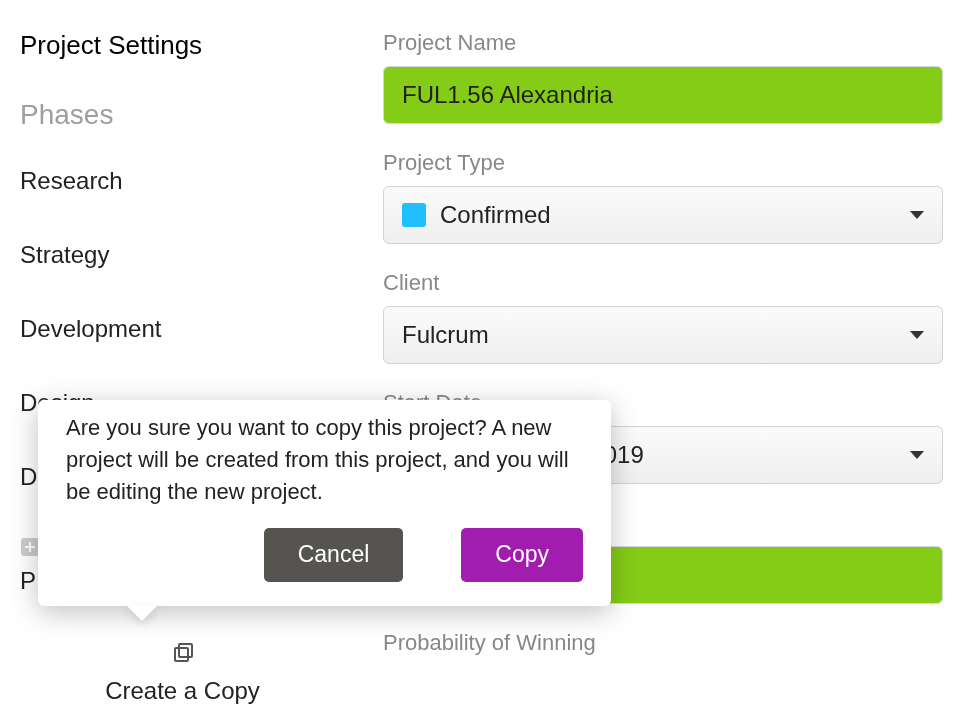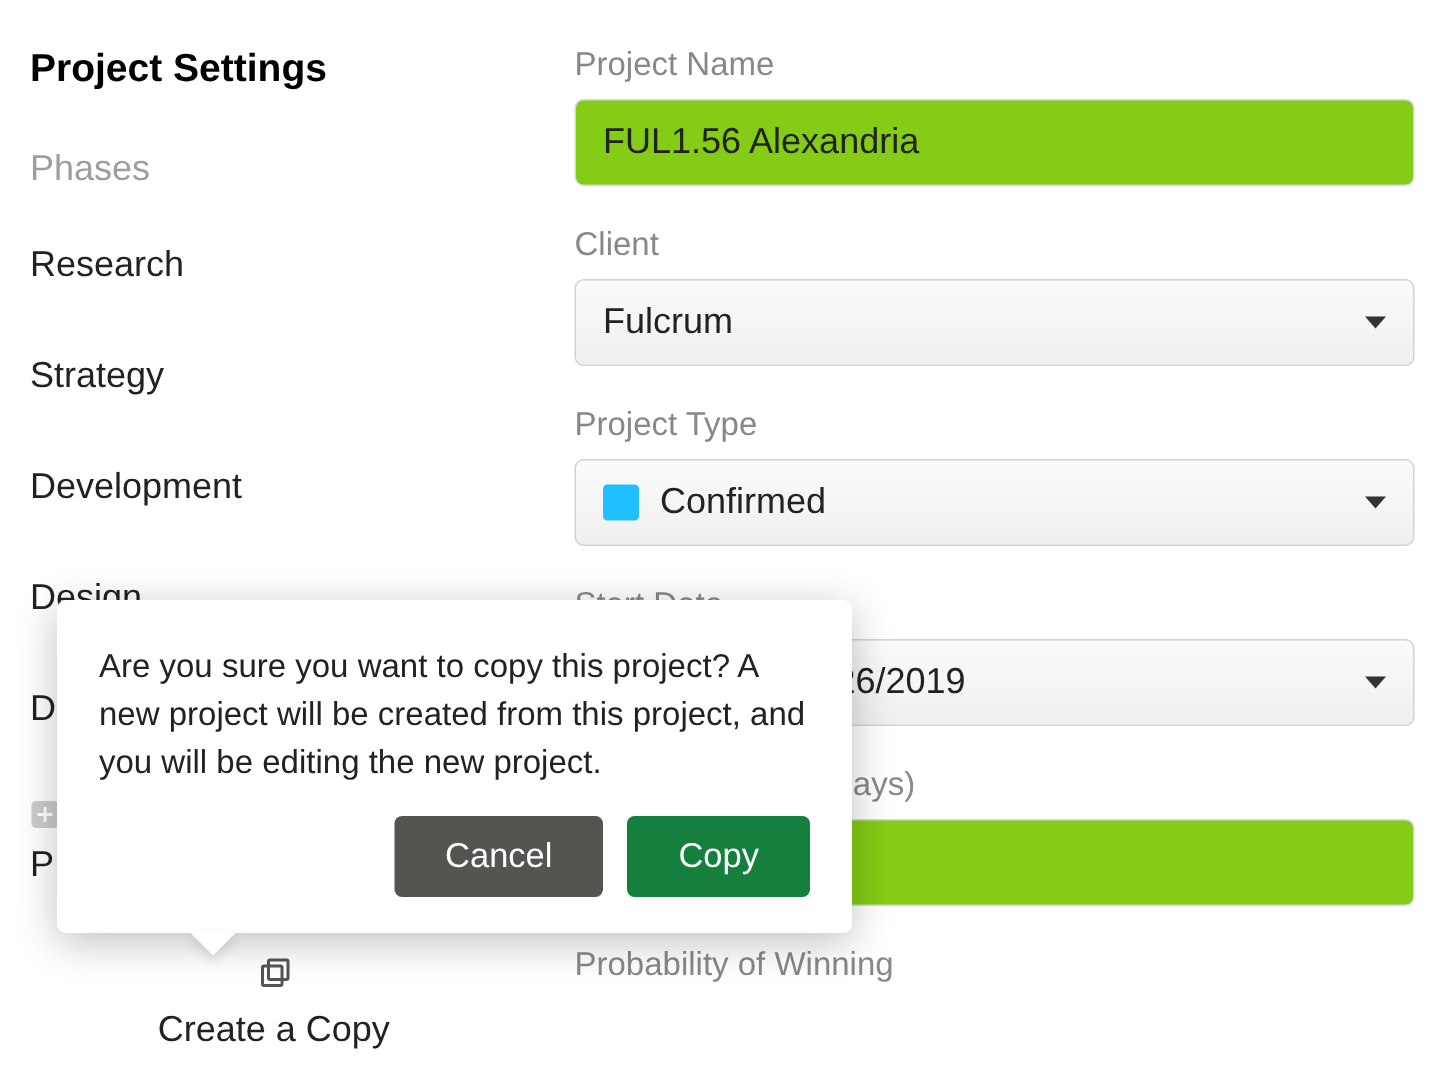--- a/index.html
+++ b/index.html
@@ -17,26 +17,26 @@
       width: 100%;
       height: 100%;
     }
     .sidebar {
       width: 365px;
       padding: 30px 20px 30px 20px;
       flex-shrink: 0;
     }
     .sidebar-title {
       font-size: 26px;
-      font-weight: 700;
+      font-weight: 400;
       color: #000;
       margin-bottom: 38px;
     }
     .sidebar-section-label {
-      font-size: 24px;
+      font-size: 28px;
       color: #9e9e9e;
       margin-bottom: 36px;
     }
     .sidebar-item {
       font-size: 24px;
       color: #222;
       margin-bottom: 46px;
       cursor: pointer;
     }
     .sidebar-action {
@@ -120,25 +120,25 @@
       position: relative;
     }
     .date-value-hidden-left {
       margin-left: 155px;
     }
     
     .popover {
       position: absolute;
       left: 38px;
       top: 400px;
-      width: 530px;
+      width: 573px;
       background: #fff;
       border-radius: 6px;
       box-shadow: 0 6px 28px rgba(0,0,0,0.25);
-      padding: 28px 28px 24px 28px;
+      padding: 12px 28px 24px 28px;
       z-index: 100;
     }
     .popover-text {
       font-size: 22px;
       line-height: 1.45;
       color: #222;
       margin-bottom: 20px;
     }
     .popover-actions {
       display: flex;
@@ -151,21 +151,22 @@
       border: none;
       border-radius: 5px;
       font-size: 23px;
       cursor: pointer;
       color: #fff;
     }
     .btn-cancel {
       background: #555450;
     }
     .btn-copy {
-      background: #15803d;
+      background: #a21caf;
+      margin-left: 42px;
     }
     .popover-tail {
       position: absolute;
       bottom: -15px;
       left: 88px;
       width: 0;
       height: 0;
       border-left: 16px solid transparent;
       border-right: 16px solid transparent;
       border-top: 16px solid #fff;
@@ -208,35 +209,35 @@
 
   <main class="main">
     <div class="field-group">
       <div class="field-label">Project Name</div>
       <div class="field-input">
         <span>FUL1.56 Alexandria</span>
       </div>
     </div>
 
     <div class="field-group">
-      <div class="field-label">Client</div>
-      <div class="field-select">
-        <span class="select-content">
-          <span>Fulcrum</span>
-        </span>
-        <span class="caret-down"></span>
-      </div>
-    </div>
-
-    <div class="field-group">
       <div class="field-label">Project Type</div>
       <div class="field-select">
         <span class="select-content">
           <span class="color-chip"></span>
           <span>Confirmed</span>
+        </span>
+        <span class="caret-down"></span>
+      </div>
+    </div>
+
+    <div class="field-group">
+      <div class="field-label">Client</div>
+      <div class="field-select">
+        <span class="select-content">
+          <span>Fulcrum</span>
         </span>
         <span class="caret-down"></span>
       </div>
     </div>
 
     <div class="field-group">
       <div class="field-label">Start Date</div>
       <div class="field-select date-select">
         <span class="select-content date-value-hidden-left">
           <span>26/2019</span>

